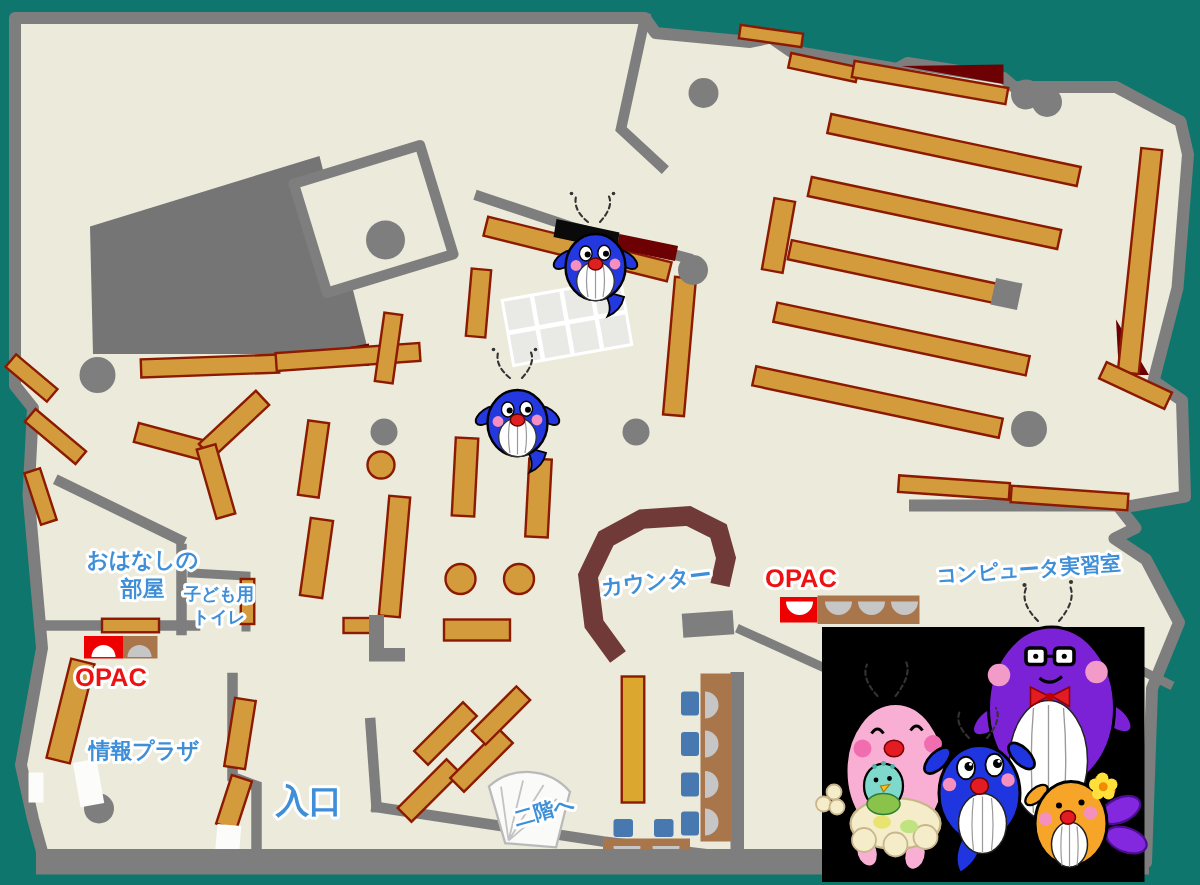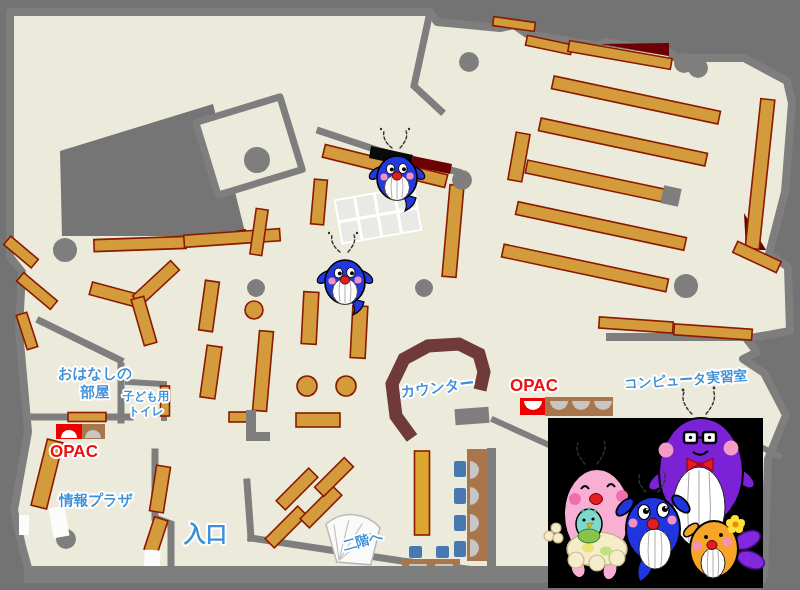--- a/index.html
+++ b/index.html
@@ -1,16 +1,16 @@
 <!DOCTYPE html>
 <html><head>
 <meta charset="utf-8">
 <style>
   html,body{margin:0;padding:0;background:#ffffff;}
-  .map-wrap{width:800px;height:590px;position:relative;overflow:hidden;background:#737373;
+  .map-wrap{width:800px;height:590px;position:relative;overflow:hidden;background:#0f766e;
     font-family:"Liberation Sans", sans-serif;}
   svg{display:block;}
   text{font-family:"Liberation Sans", sans-serif;font-weight:bold;}
   .lbl-blue{fill:#3E8FD8;paint-order:stroke;stroke:#ffffff;stroke-width:4px;stroke-linejoin:round;}
   .lbl-red{fill:#EE1111;paint-order:stroke;stroke:#ffffff;stroke-width:4px;stroke-linejoin:round;}
   .shelf{fill:#D49B3C;stroke:#8B1A00;stroke-width:1.6;}
   .wall{stroke:#7E7E7E;fill:none;stroke-linecap:square;}
   .pillar{fill:#7E7E7E;}
   .darkred{fill:#6C0003;}
   .dome-gray{fill:#C6C6C6;}

